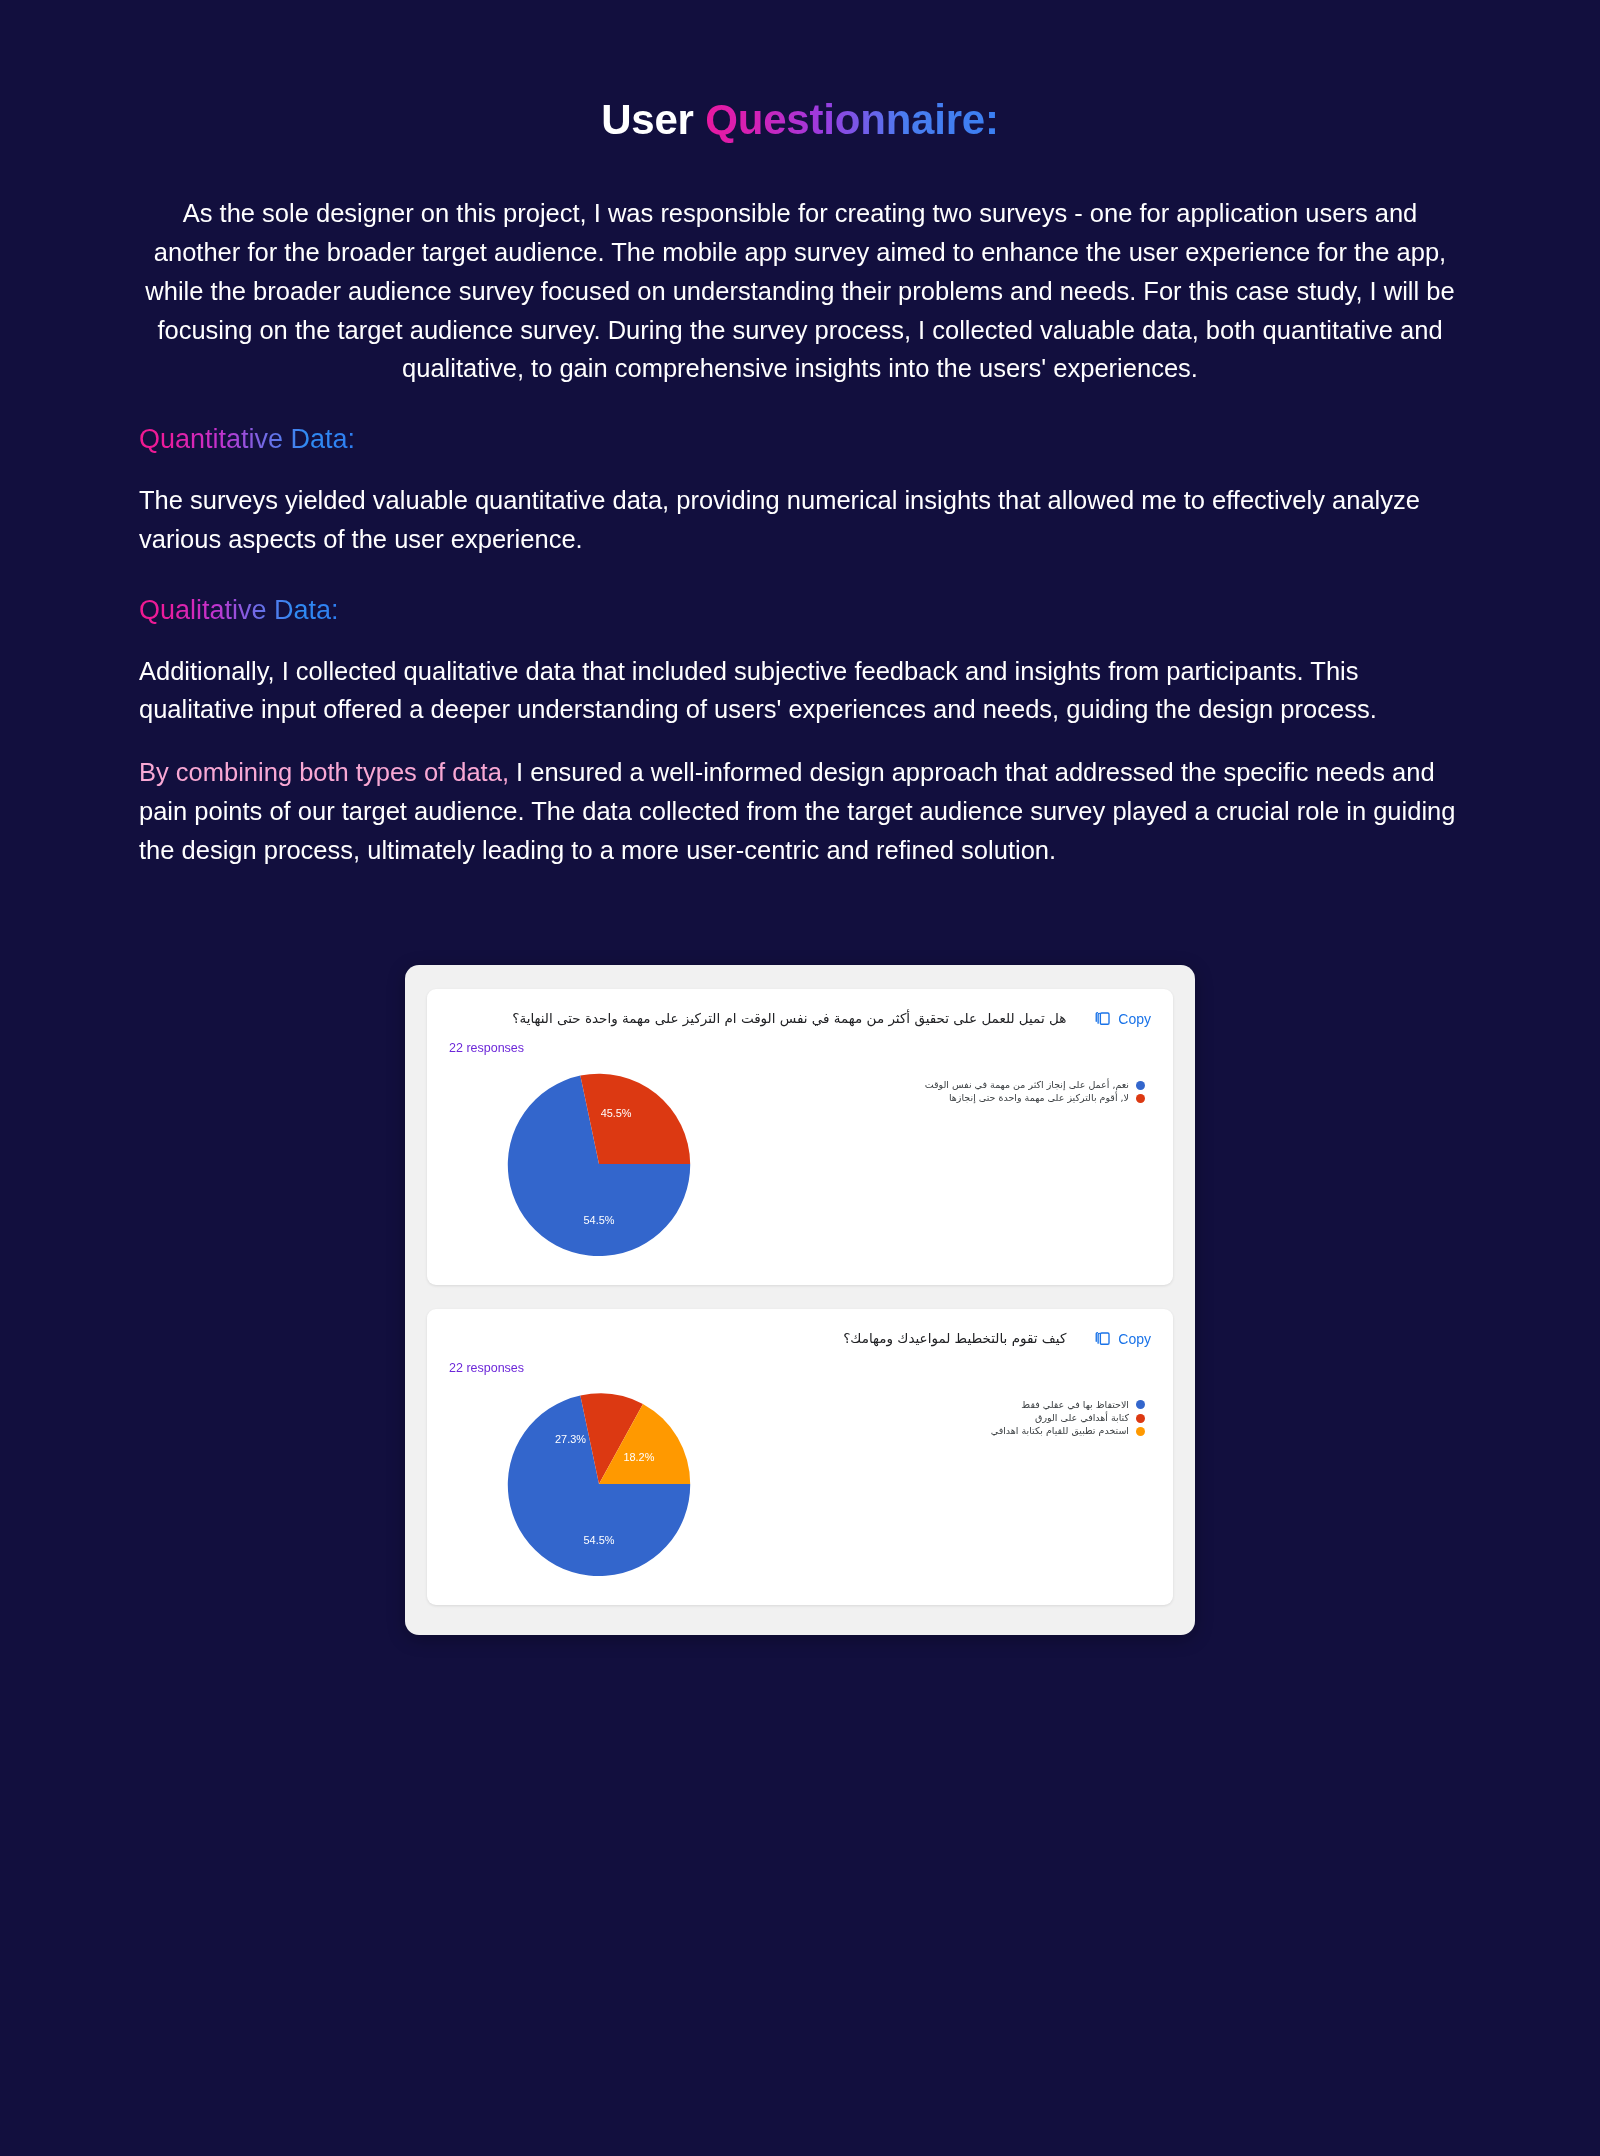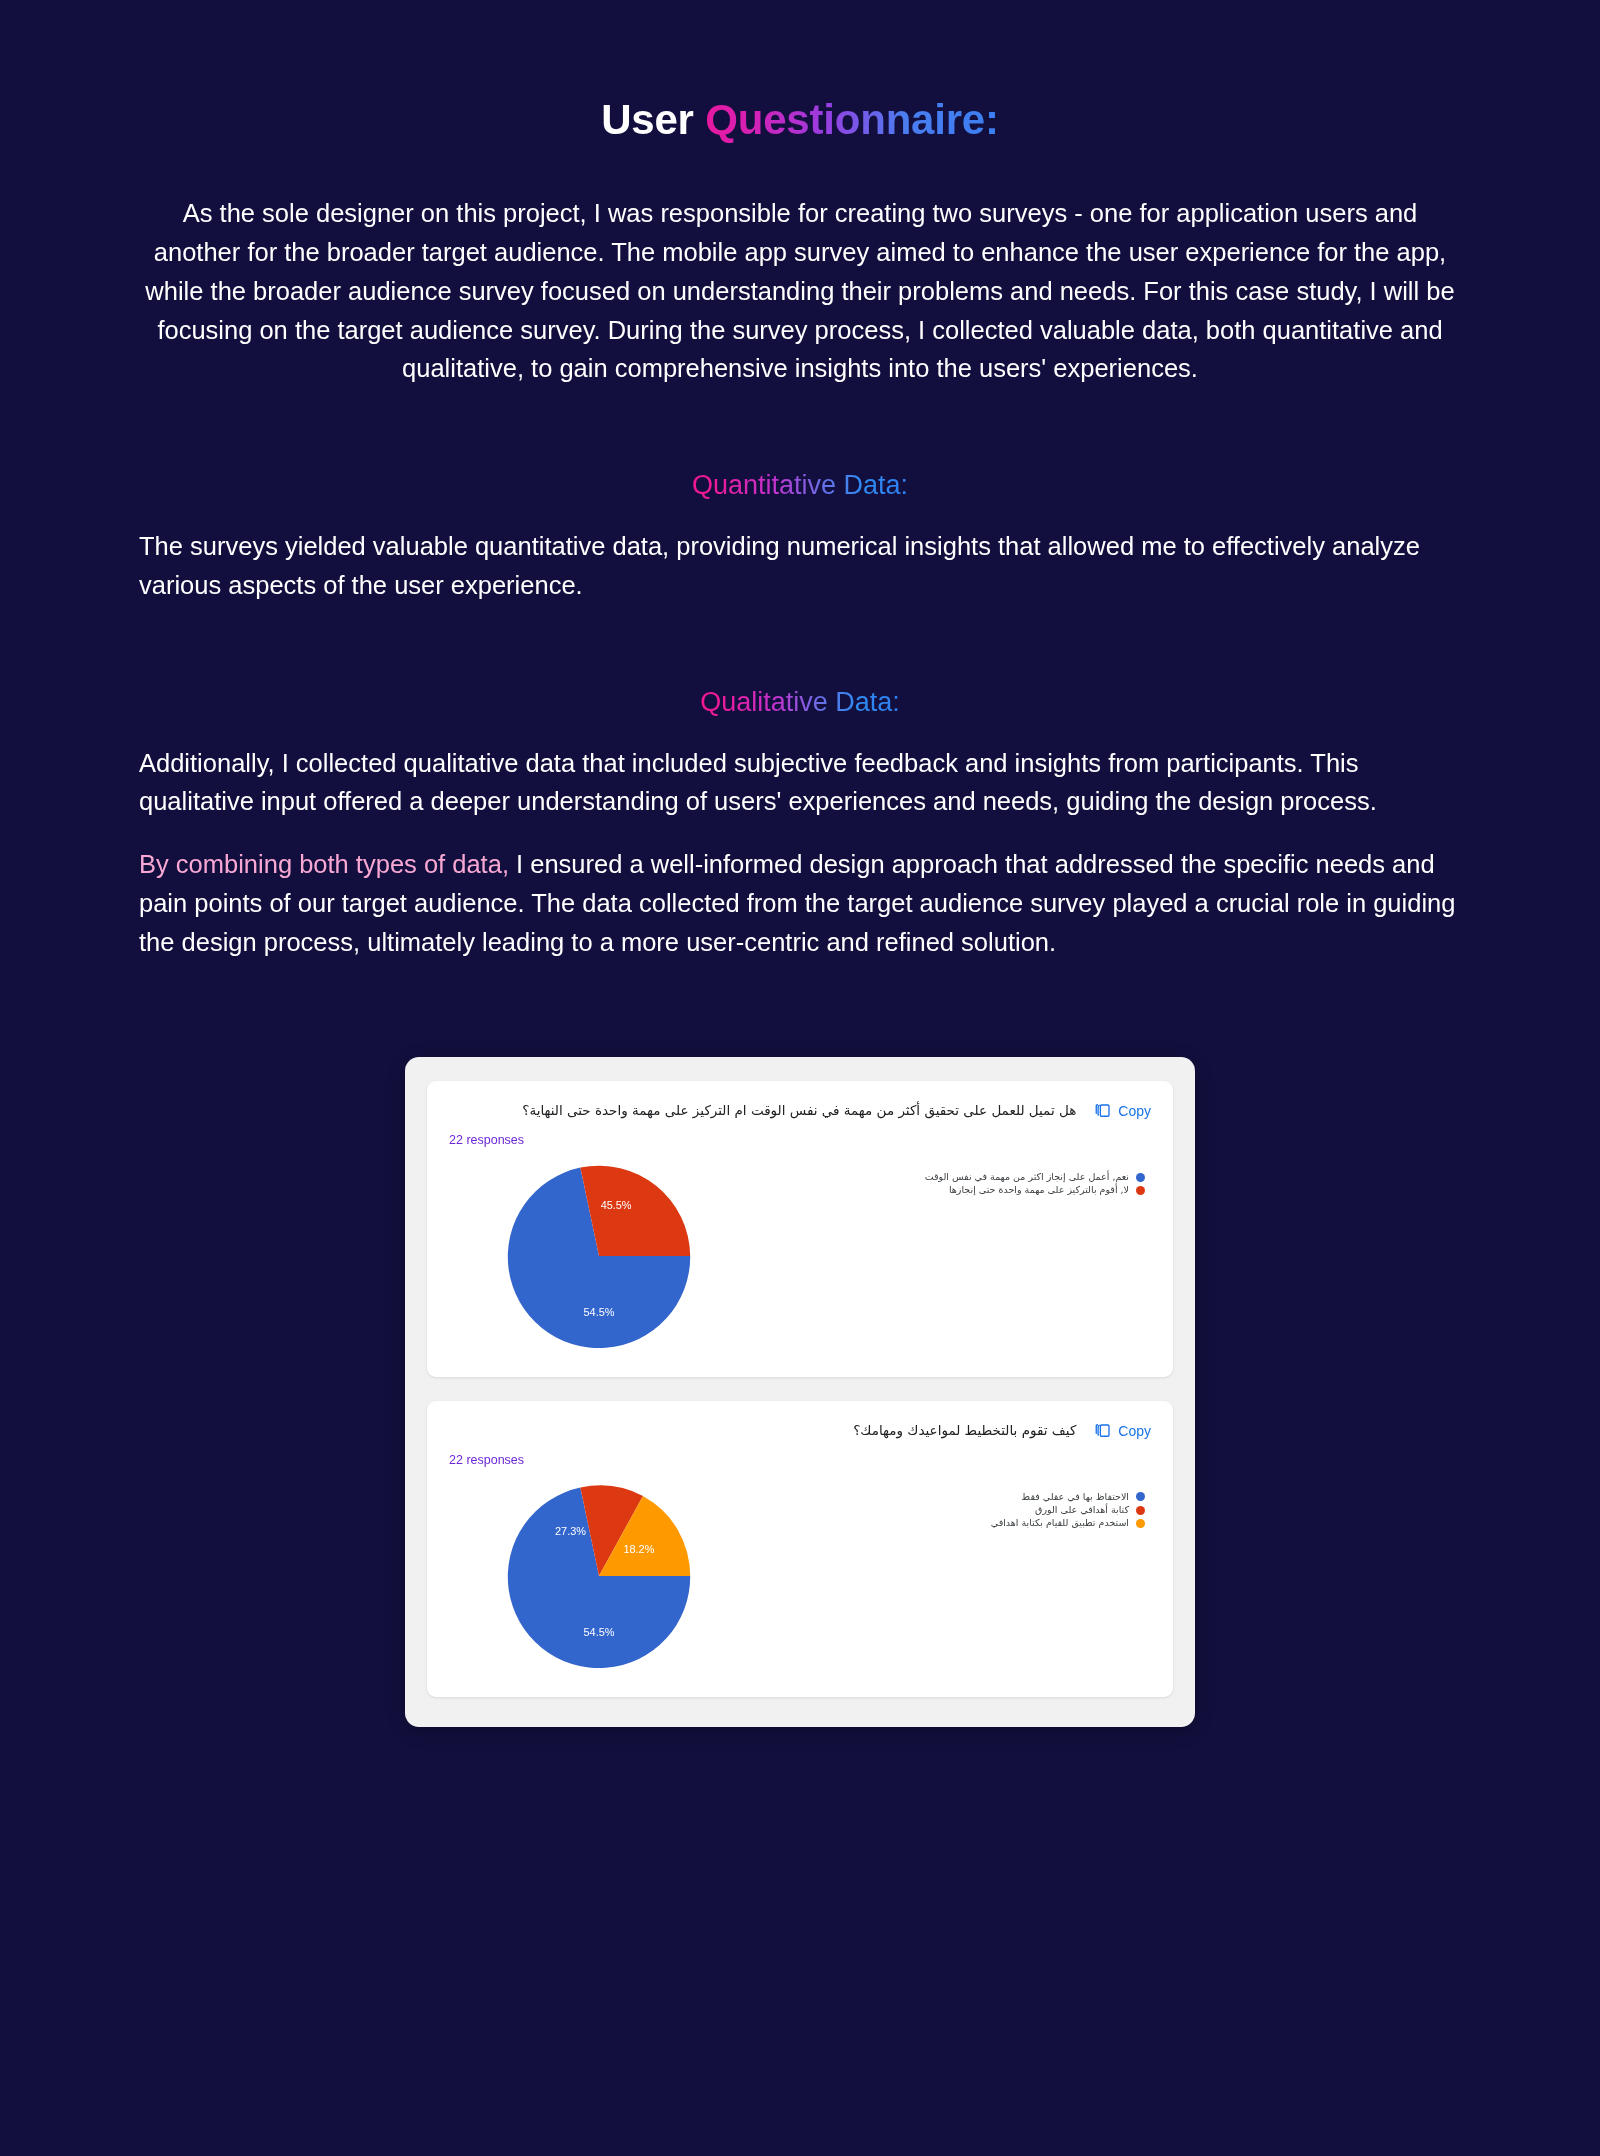--- a/index.html
+++ b/index.html
@@ -65,24 +65,24 @@
     text-align: center;
     font-size: 25.5px;
     line-height: 1.52;
     color: #ffffff;
     font-weight: 400;
   }
 
   .section-heading {
     font-size: 27px;
     font-weight: 500;
-    margin-top: 80px;
+    margin-top: 34px;
     margin-bottom: 0;
     line-height: 1.3;
-    text-align: center;
+    text-align: left;
   }
 
   .grad-text {
     background: linear-gradient(90deg,
                 #f2188f 0%,
                 #ea1c9e 14%,
                 #c233cf 38%,
                 #6b6fe8 60%,
                 #2f8bf2 78%,
                 #2f7ef2 100%);
@@ -118,21 +118,21 @@
     padding: 20px 22px 26px 22px;
     box-shadow: 0 1px 3px rgba(0,0,0,0.10);
   }
 
   .survey-card + .survey-card { margin-top: 24px; }
 
   .card-head {
     display: flex;
     align-items: flex-start;
     justify-content: space-between;
-    gap: 18px;
+    gap: 28px;
   }
 
   .q-text {
     direction: rtl;
     text-align: right;
     font-size: 13.5px;
     color: #202124;
     font-weight: 500;
     line-height: 1.45;
     flex: 1 1 auto;

